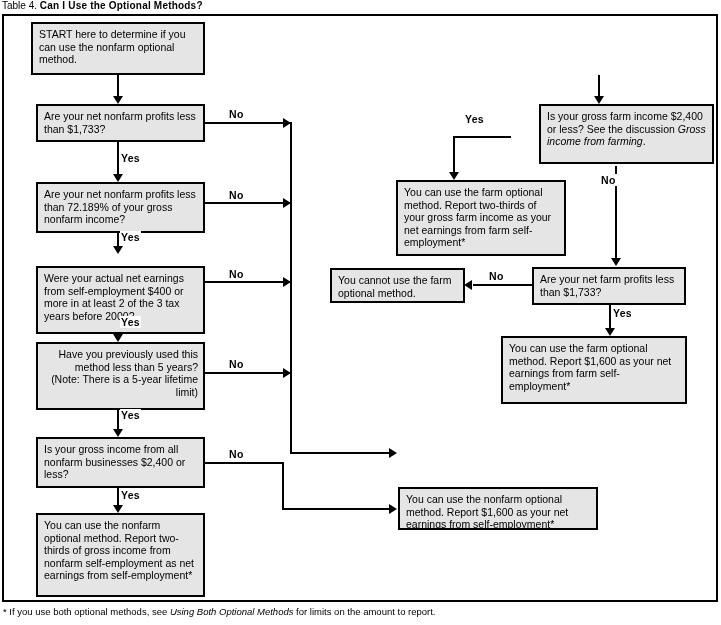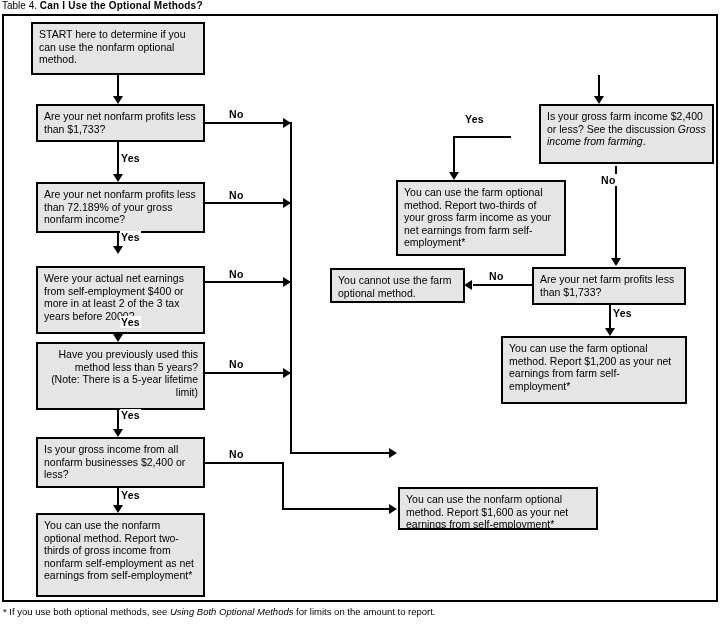--- a/index.html
+++ b/index.html
@@ -115,21 +115,21 @@
 
 
   <div class="box" style="left:511px;top:104px;width:175px;height:60px;margin-left:28px;"><span>Is your gross farm income $2,400 or less? See the discussion </span><i>Gross income from farming</i><span>.</span></div>
 
   <div class="box" style="left:396px;top:180px;width:170px;height:76px;">You can use the farm optional method. Report two-thirds of your gross farm income as your net earnings from farm self-employment*</div>
 
   <div class="box" style="left:532px;top:267px;width:154px;height:38px;">Are your net farm profits less than $1,733?</div>
 
   <div class="box" style="left:330px;top:268px;width:135px;height:35px;">You cannot use the farm optional  method.</div>
 
-  <div class="box" style="left:501px;top:336px;width:186px;height:68px;">You can use the farm optional method. Report $1,200 as your net earnings from farm self-employment*</div>
+  <div class="box" style="left:501px;top:336px;width:186px;height:68px;">You can use the farm optional method. Report $1,600 as your net earnings from farm self-employment*</div>
 
   <div class="ln v" style="left:117px;top:75px;height:22px;"></div>
   <div class="arw arw-d" style="left:113px;top:96px;"></div>
 
   <div class="ln v" style="left:117px;top:142px;height:33px;"></div>
   <div class="arw arw-d" style="left:113px;top:174px;"></div>
   <div class="lbl" style="left:120px;top:152px;">Yes</div>
 
   <div class="ln v" style="left:117px;top:233px;height:14px;"></div>
   <div class="arw arw-d" style="left:113px;top:246px;"></div>

